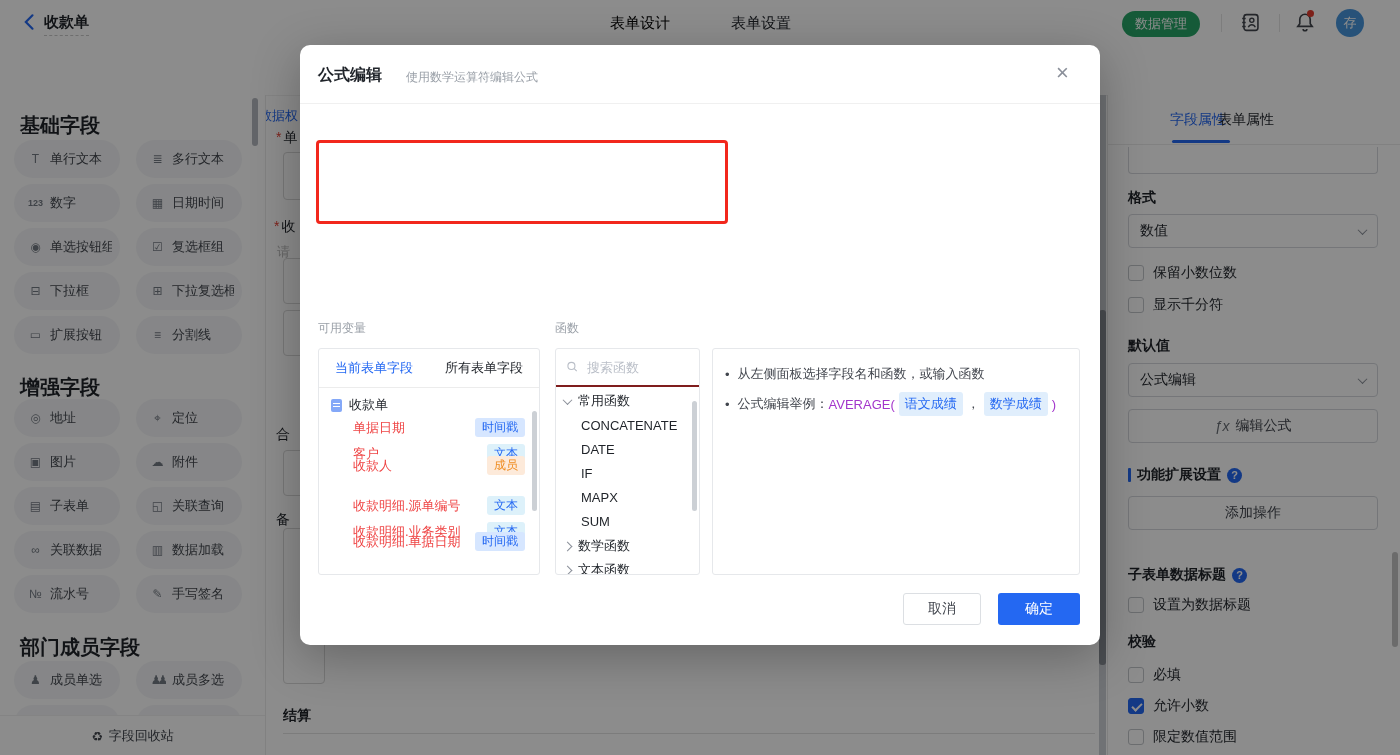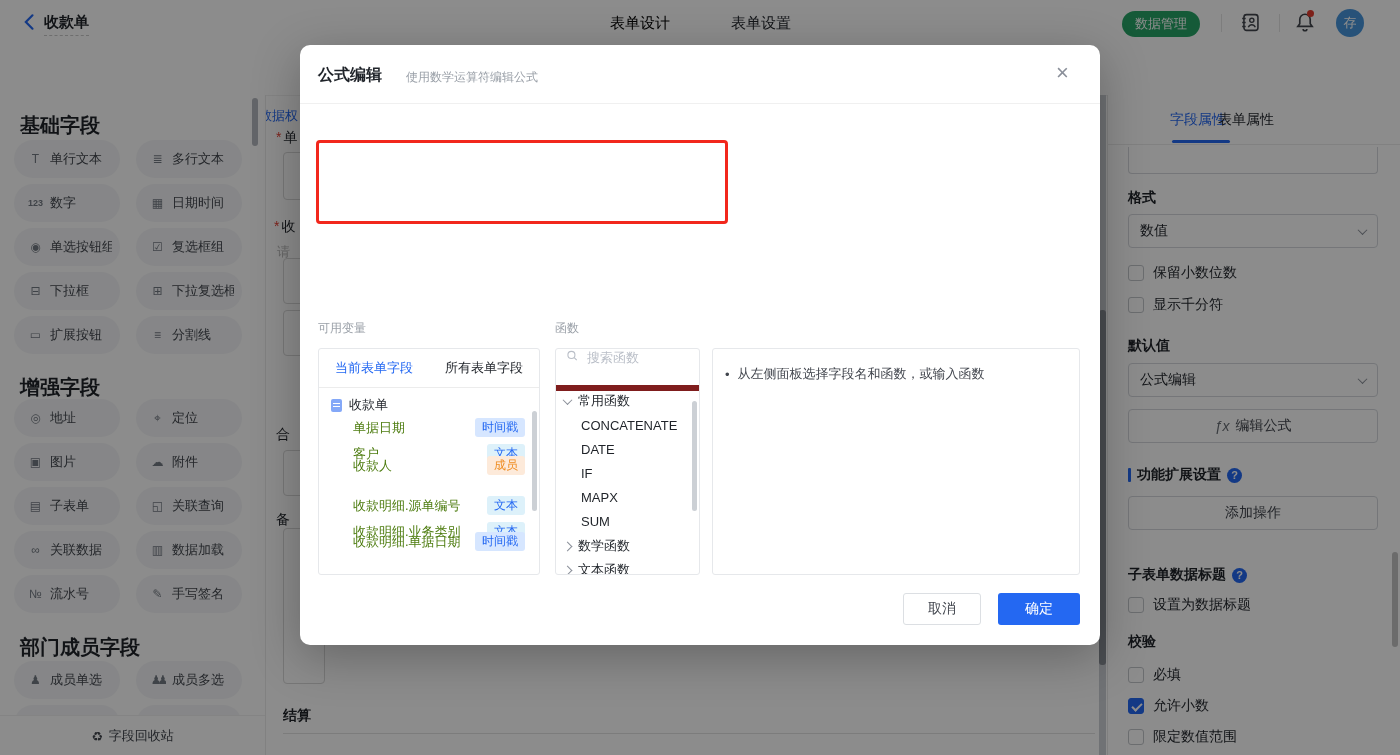--- a/index.html
+++ b/index.html
@@ -61,26 +61,26 @@
   .p-label{font-size:12px;color:#9aa0a8}
   .panel{border:1px solid #e6e8eb;border-radius:3px;box-sizing:border-box;background:#fff;overflow:hidden}
   .vtab-row{height:38px;border-bottom:1px solid #ececec;display:flex;align-items:center}
   .vtab{font-size:13px;width:50%;text-align:center}
   .vtab.on{color:#2468f2}
   .tree-root{display:flex;align-items:center;gap:7px;font-size:13px;color:#1f2329}
   .docico{width:11px;height:13px;background:#84a8f8;border-radius:2px;position:relative}
   .docico::after{content:"";position:absolute;left:2px;top:4px;width:7px;height:1.5px;background:#fff;box-shadow:0 3px 0 #fff}
   .vrow{position:absolute;left:0;width:100%;height:25px;display:flex;align-items:center;
         padding:0 14px 0 34px;box-sizing:border-box;justify-content:space-between}
-  .vname{font-size:13px;color:#4d7c0f;white-space:nowrap;overflow:hidden}
+  .vname{font-size:13px;color:#ef4444;white-space:nowrap;overflow:hidden}
   .badge{font-size:12px;padding:1px 7px;border-radius:3px;flex:0 0 auto;margin-left:6px}
   .b-time{background:#d6e6ff;color:#2468f2}
   .b-text{background:#ddf1fa;color:#2468f2}
   .b-member{background:#fdeada;color:#ef8c20}
-  .fn-search-row{height:36px;border-bottom:6px solid #7f1d1d;display:flex;align-items:flex-start;gap:6px;padding:0 10px}
+  .fn-search-row{height:36px;border-bottom:2px solid #7f1d1d;display:flex;align-items:center;gap:6px;padding:0 10px}
   .fn-search{border:none;outline:none;width:100px;font-size:13px;color:#1f2329;font-family:inherit}
   .fn-search::placeholder{color:#b9bec7}
   .chev{display:inline-block;width:6px;height:6px;border-right:1.5px solid #8a8f99;border-bottom:1.5px solid #8a8f99}
   .chev.down{transform:rotate(45deg) translate(-1px,-1px)}
   .chev.right{transform:rotate(-45deg)}
   .fnrow{position:absolute;left:0;width:100%;height:24px;display:flex;align-items:center;font-size:13px;color:#1f2329;box-sizing:border-box}
   .fnrow.grp{padding-left:8px;gap:7px}
   .fnrow.item{padding-left:25px}
   .hint-line{position:absolute;display:flex;align-items:center;font-size:13px;color:#42464e;white-space:nowrap}
   .hint-line::before{content:"•";margin:0 8px 0 0;color:#42464e}
@@ -423,17 +423,25 @@
         <span class="chev right"></span>
         <span>文本函数</span>
       </div>
     <div class="m-thumb" style="right:2px;top:52px;height:110px"></div>
   </div>
 
   <div class="abs panel" style="left:412px;top:303px;width:368px;height:227px">
     <div class="hint-line" style="left:12px;top:16px">
         <span>从左侧面板选择字段名和函数，或输入函数</span>
       </div>
+    <div class="hint-line" style="left:12px;top:43px">
+      <span>公式编辑举例：</span>
+      <span class="purple">AVERAGE(</span>
+      <span class="chip" style="margin:0 4px">语文成绩</span>
+      <span>，</span>
+      <span class="chip" style="margin:0 4px">数学成绩</span>
+      <span class="purple">)</span>
+    </div>
   </div>
 
   <div class="m-btn m-cancel">取消</div>
   <div class="m-btn m-ok">确定</div>
 </div>
 
 </body></html>

